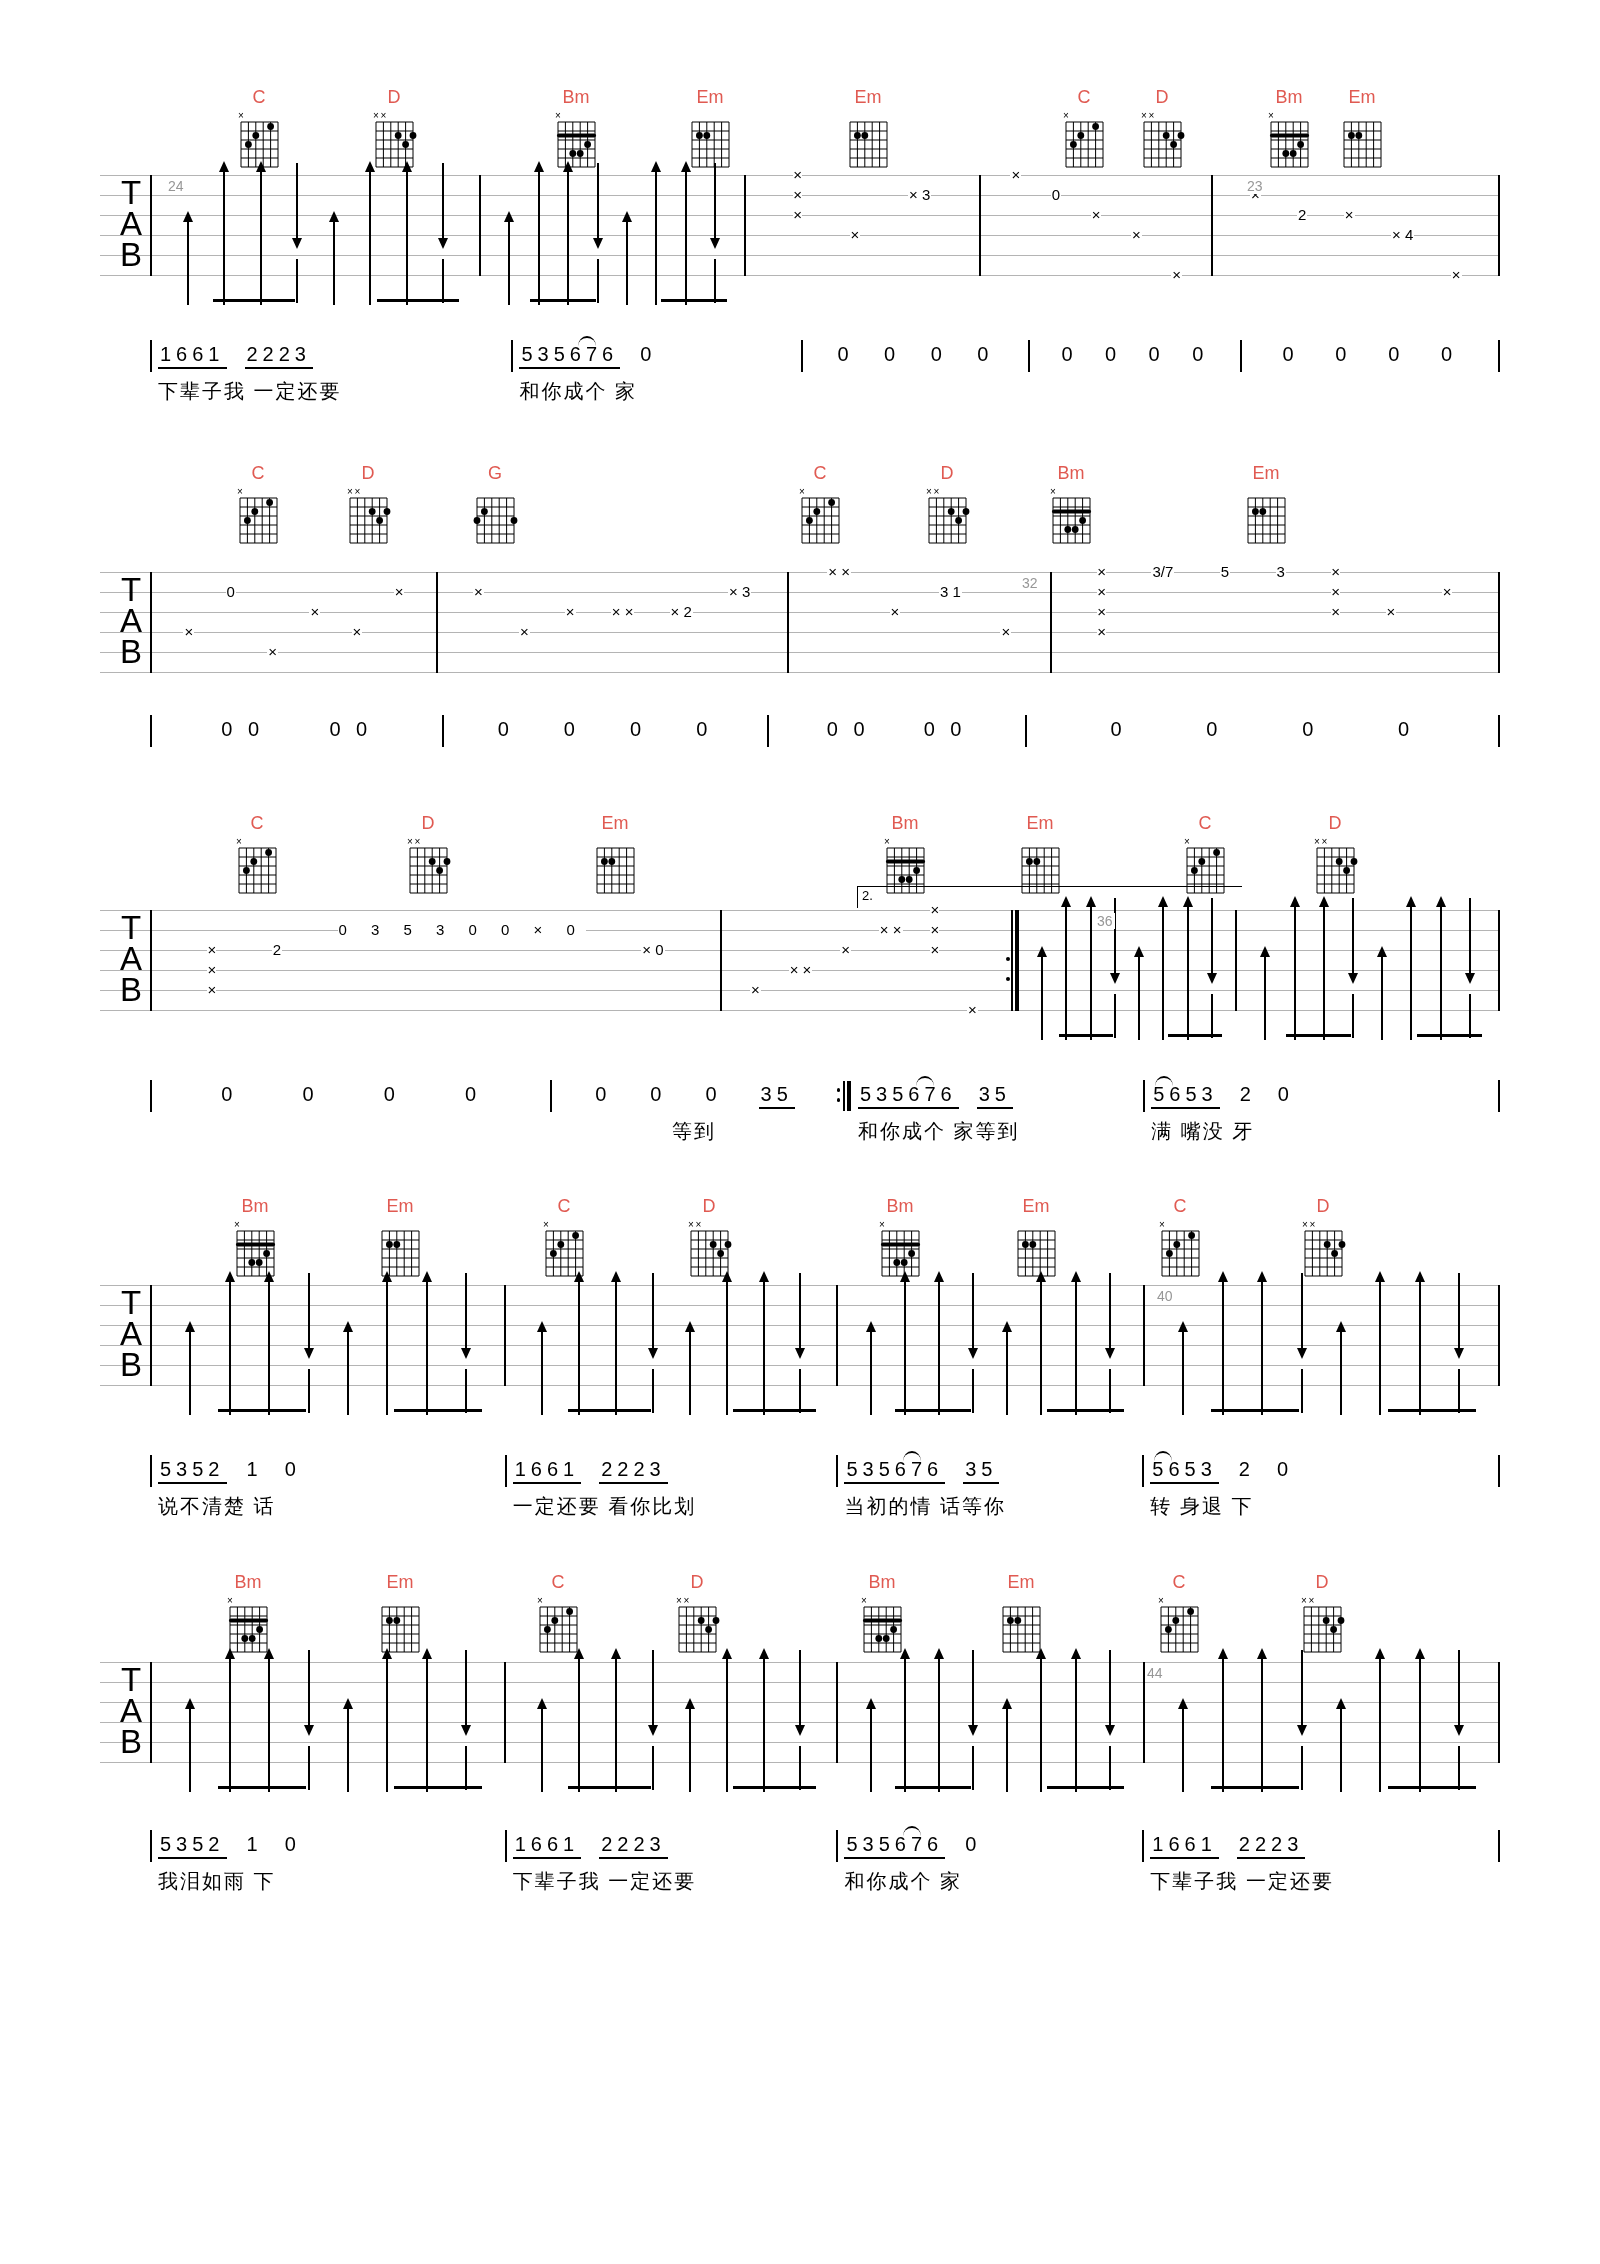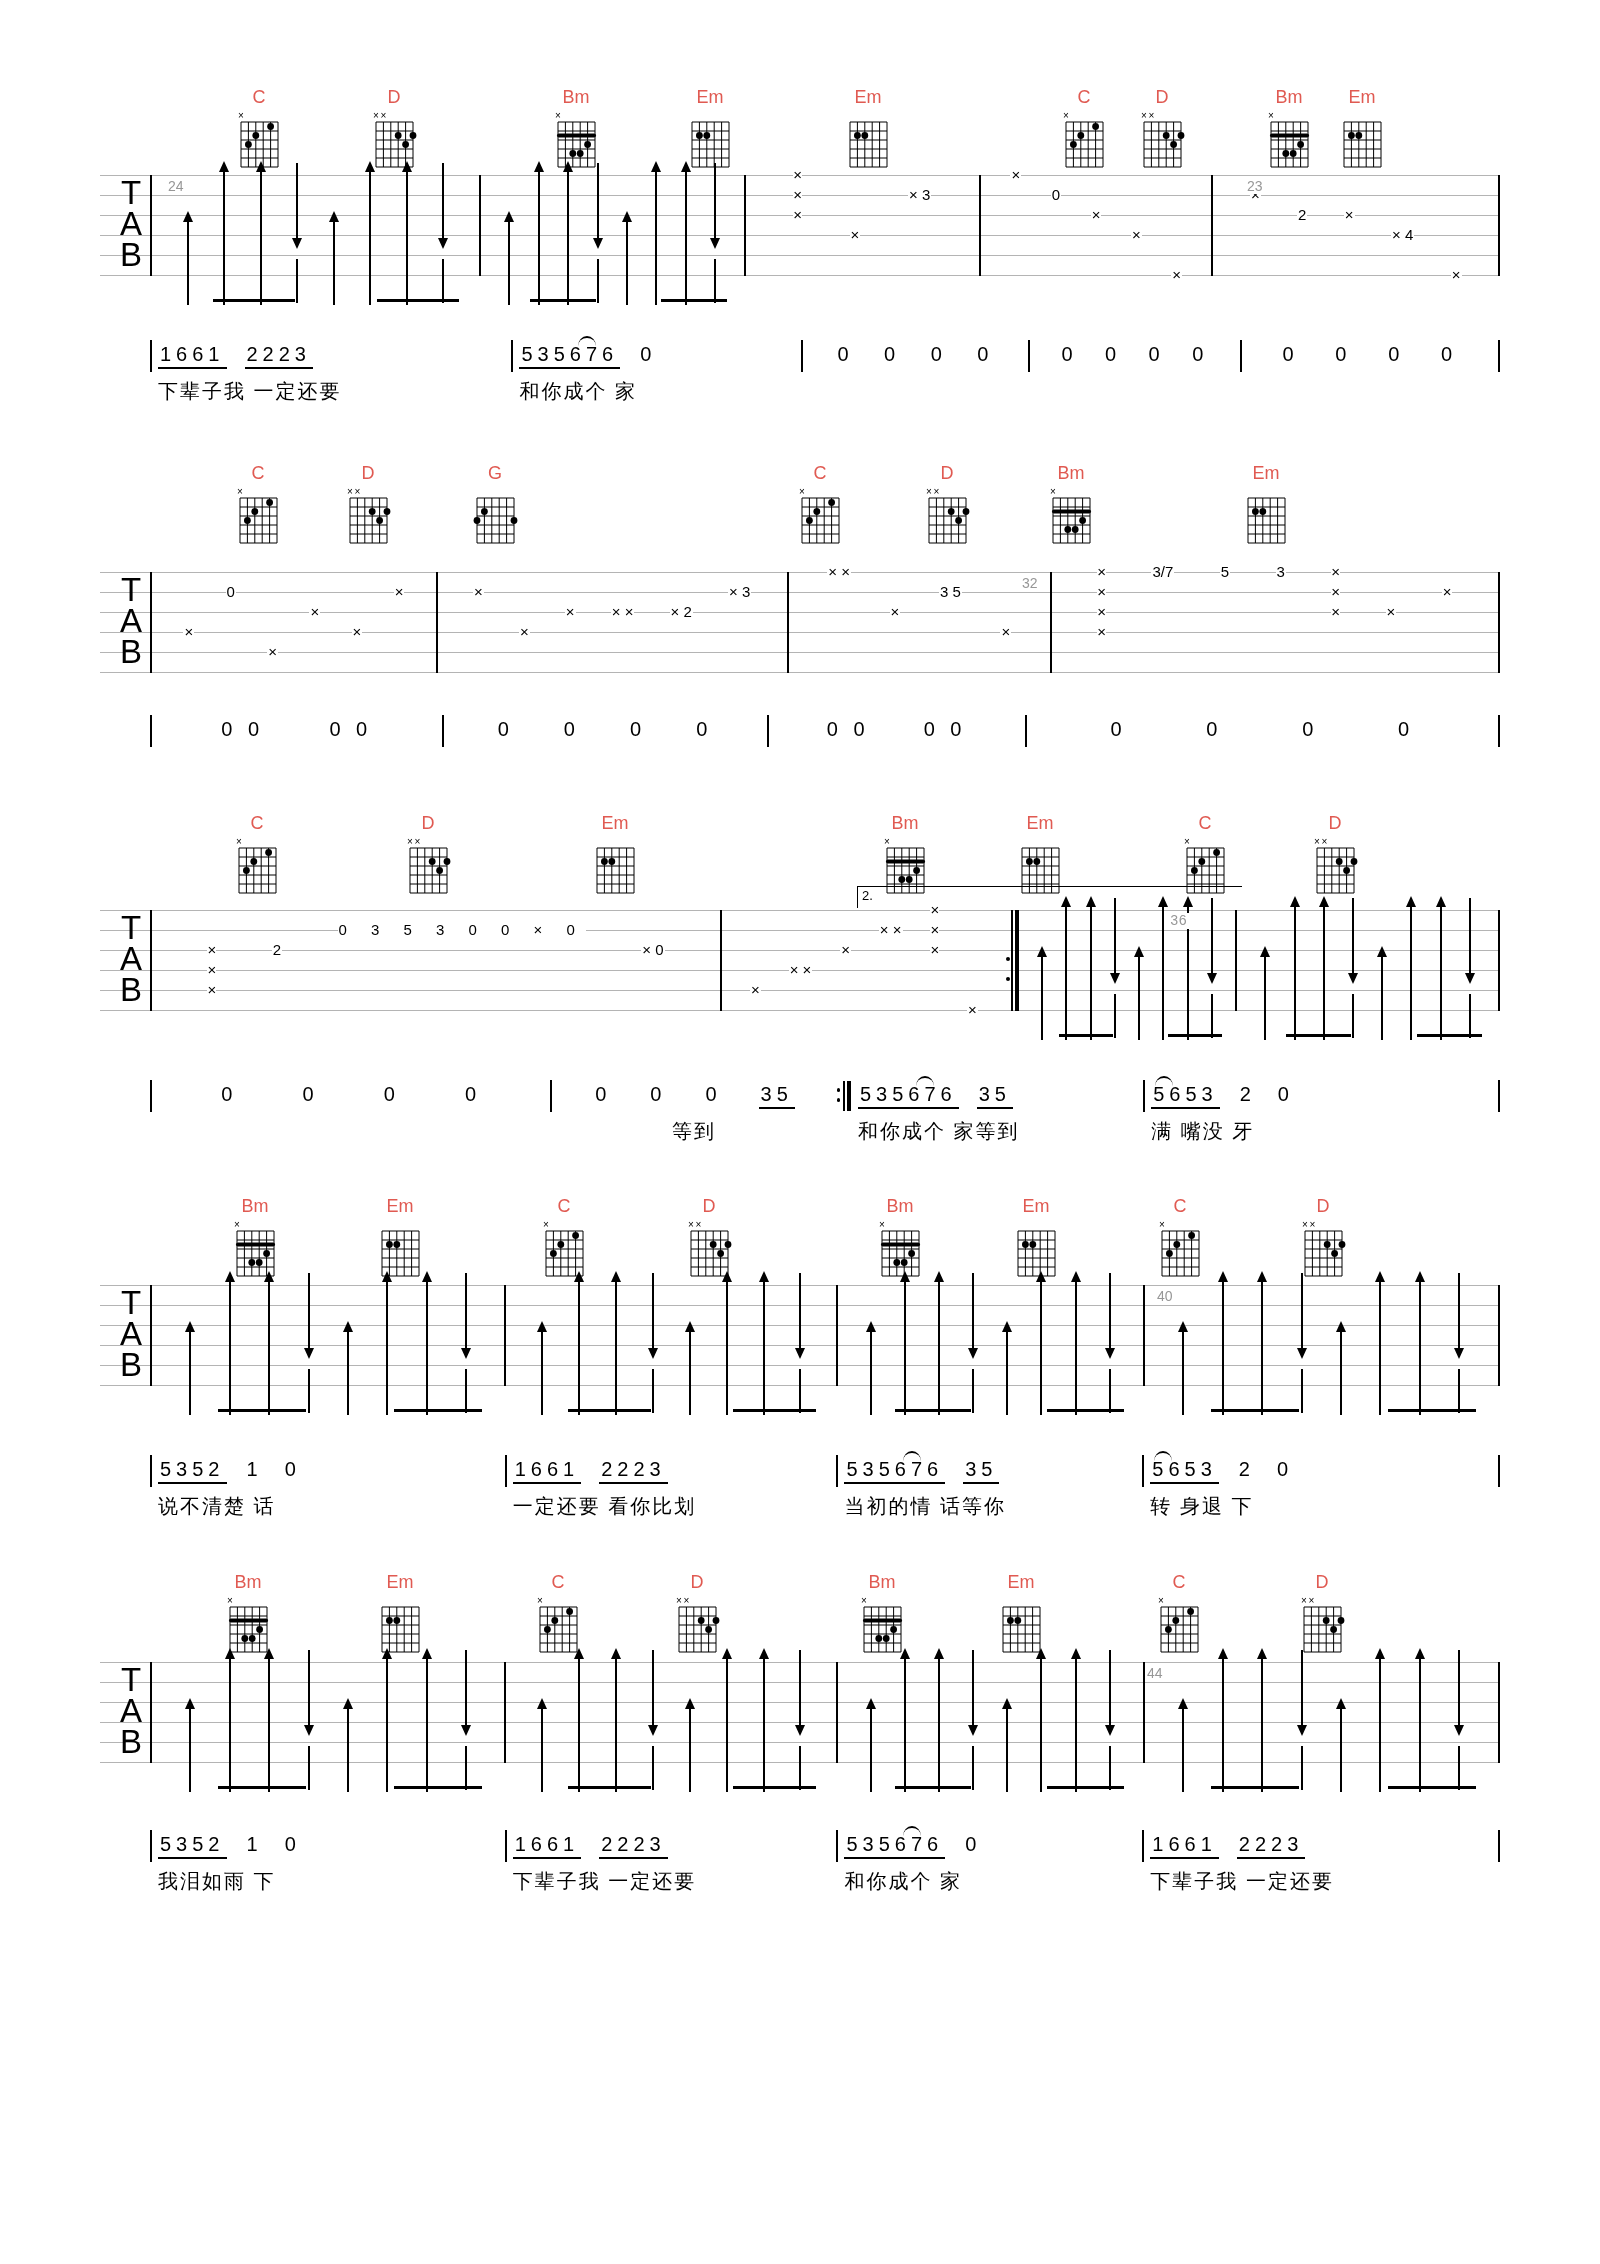--- a/index.html
+++ b/index.html
@@ -529,21 +529,21 @@
           <div class="tok" style="margin-top: 50px;">×</div>
           <div class="tok" style="margin-top: 30px;">×</div>
           <div class="tok" style="margin-top: 30px;">× ×</div>
           <div class="tok" style="margin-top: 30px;">× 2</div>
           <div class="tok" style="margin-top: 10px;">× 3</div>
         </div>
         <div class="vbar"></div>
         <div class="measure" style="flex-grow: 255;">
           <div class="tok" style="margin-top: -10px;">× ×</div>
           <div class="tok" style="margin-top: 30px;">×</div>
-          <div class="tok" style="margin-top: 10px;">3 5</div>
+          <div class="tok" style="margin-top: 10px;">3 1</div>
           <div class="tok" style="margin-top: 50px;">×</div>
         </div>
         <div class="vbar"></div>
         <div class="measure" style="flex-grow: 480;">
           <div class="xcol" style="margin-top: -10px;">
             <span>×</span>
             <span>×</span>
             <span>×</span>
             <span>×</span>
           </div>
@@ -809,21 +809,21 @@
           <div class="arr up" style="margin-top: -12px; height: 142px;"></div>
           <div class="arr up" style="margin-top: -12px; height: 142px;"></div>
           <div class="arr dn" style="margin-top: -12px; height: 84px;">
             <div class="stem"></div>
           </div>
           <div class="beam" style="left: 18.75%; width: 25%;"></div>
           <div class="beam" style="left: 68.75%; width: 25%;"></div>
         </div>
         <div class="vbar"></div>
       </div>
-      <div class="mnum" style="left: 1068px; font-family: Liberation Mono, monospace;">36</div>
+      <div class="mnum" style="left: 995px;">36</div>
       <div class="volta" style="left: 757px; width: 385px; top: -24px;">
         <div>2.</div>
       </div>
     </div>
     <div class="brow" style="top: 1083px;">
       <div class="nbar"></div>
       <div class="bcell" style="flex-grow: 408; flex-basis: 0px;">
         <div class="nums spread">
           <span class="ngrp">0</span>
           <span class="ngrp">0</span>

